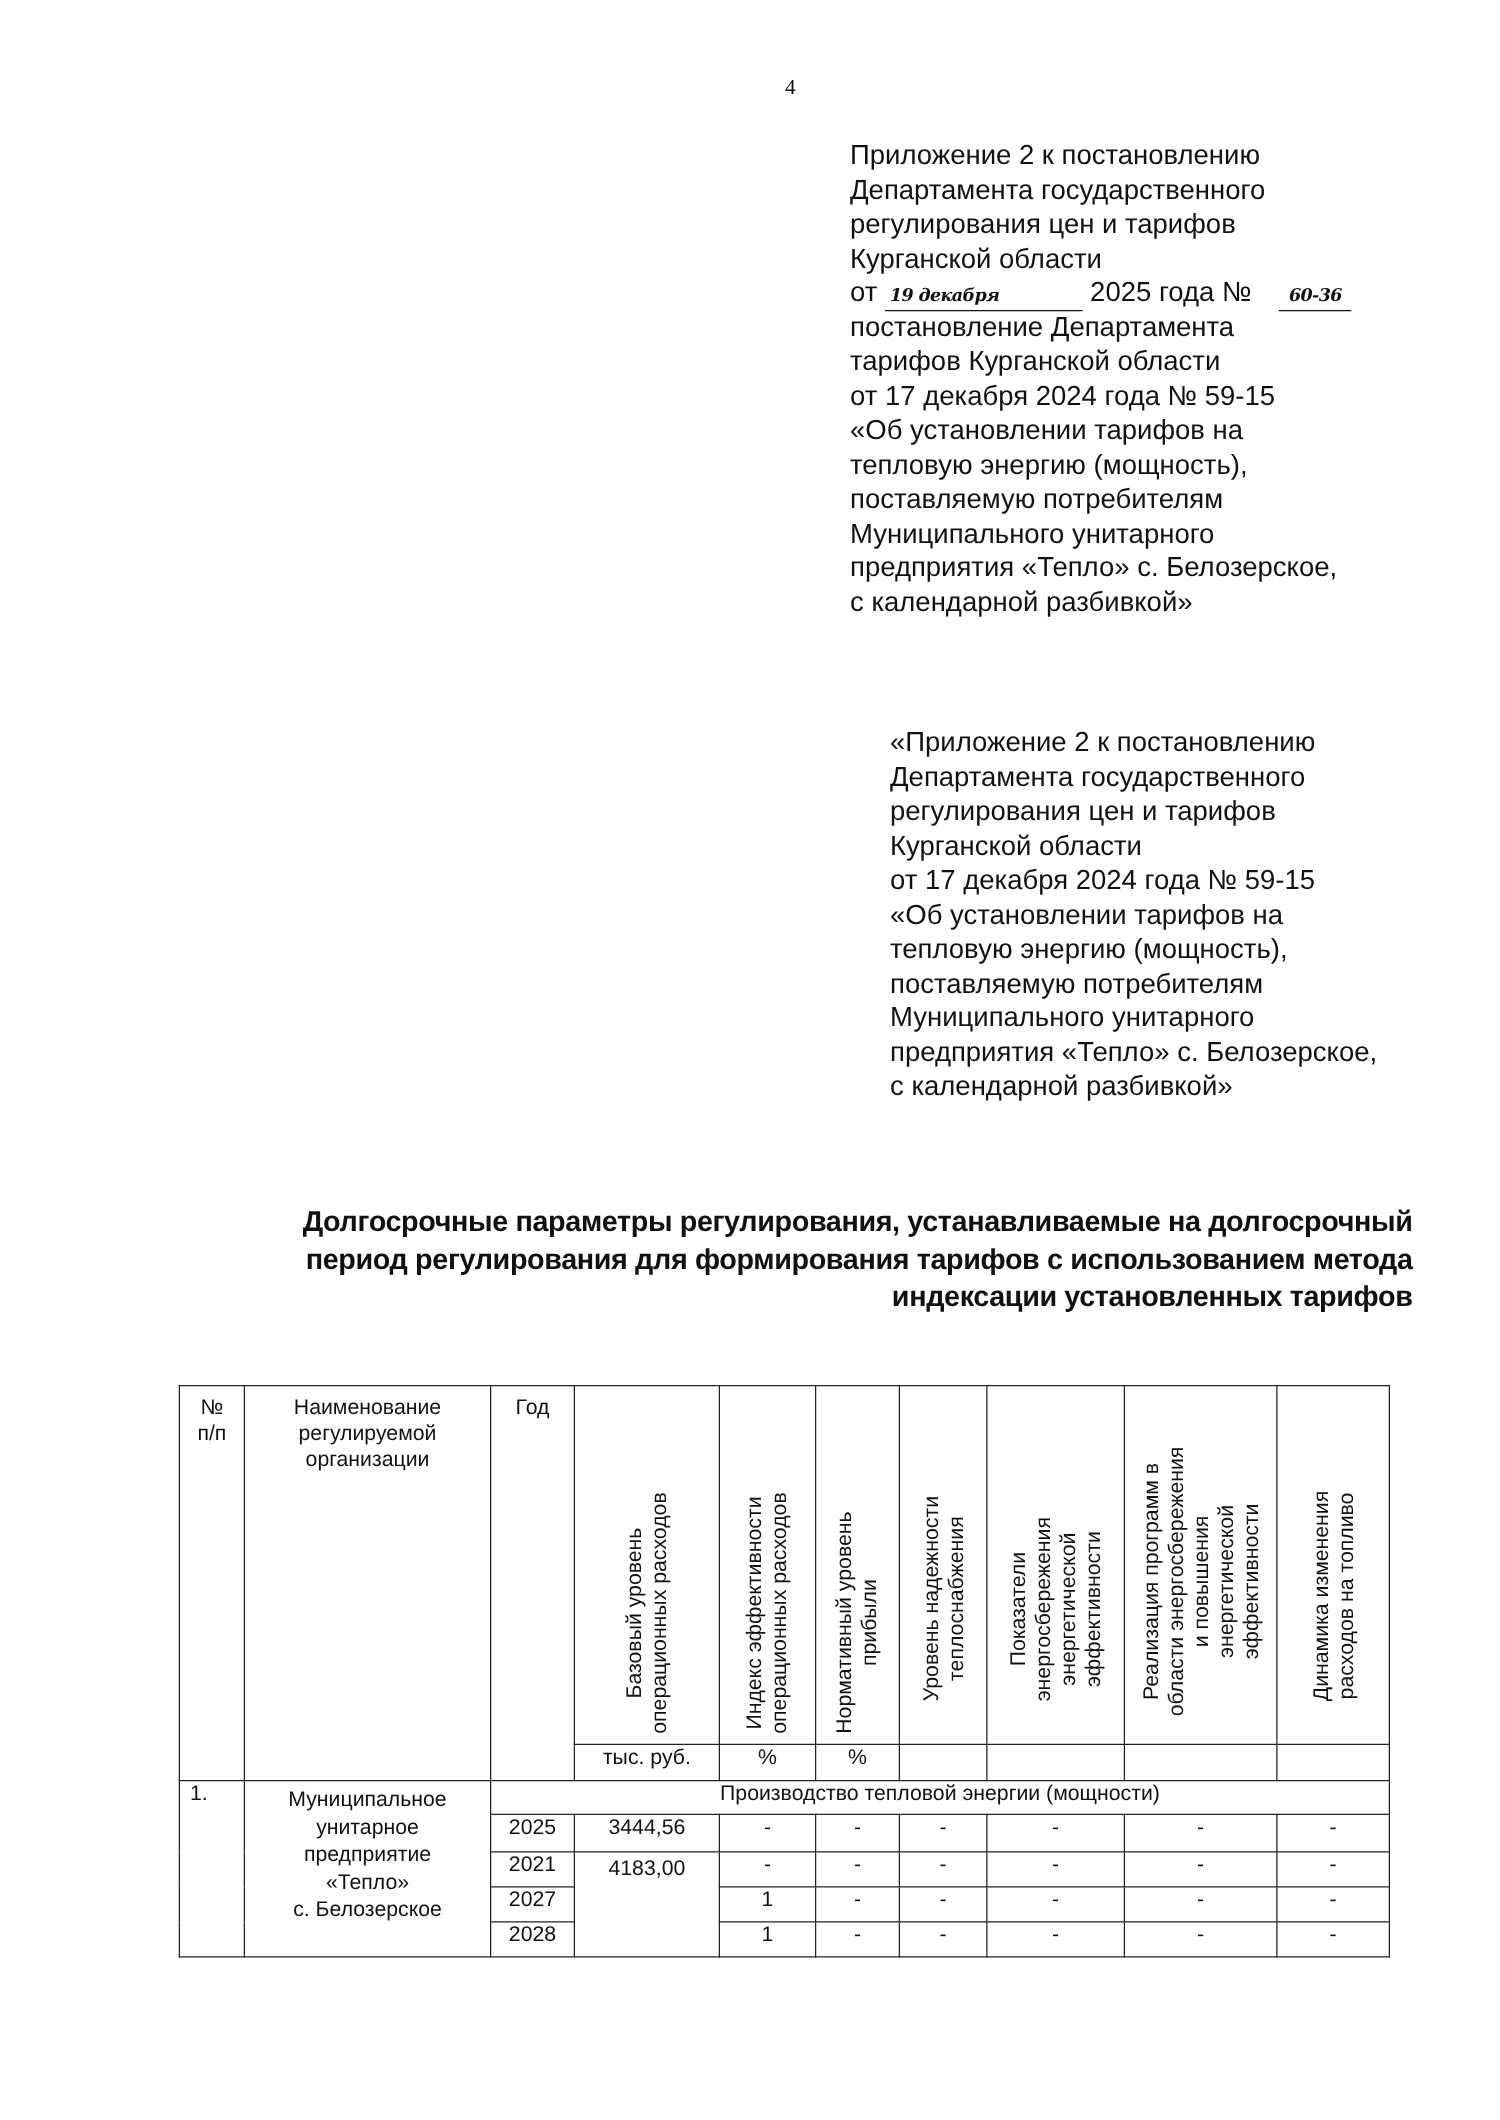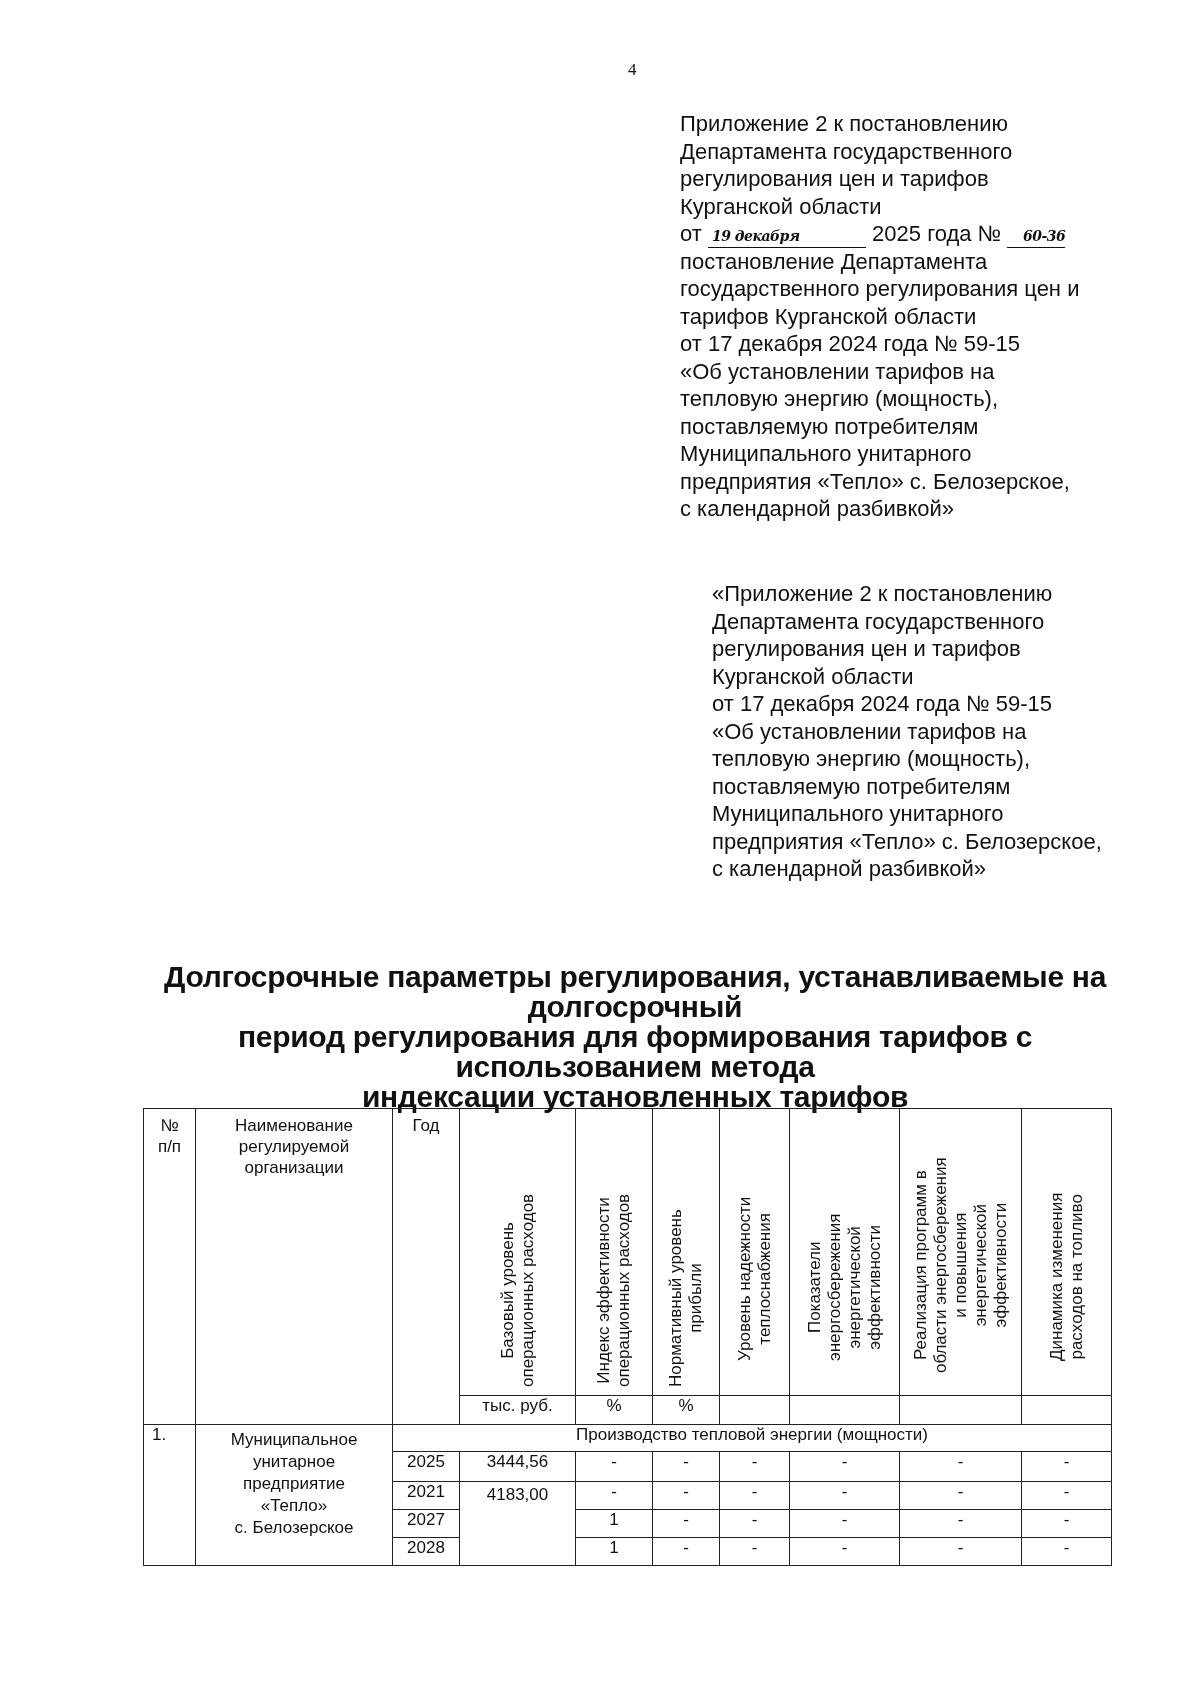--- a/index.html
+++ b/index.html
@@ -17,24 +17,24 @@
     }
     .block div { height: 27.5px; }
     .block1 { top: 110px; }
     .block2 { top: 580px; margin-left: 32px; }
     .hand {
       display: inline-block; font-family: "DejaVu Serif", serif; font-style: italic;
       font-weight: bold; font-size: 14px; border-bottom: 1.5px solid #111; line-height: 22px;
       letter-spacing: -0.5px;
     }
     .hand.date { width: 154px; padding-left: 4px; }
-    .hand.num { width: 58px; text-align: right; }
+    .hand.num { width: 58px; text-align: center; margin-left: 16px; }
     .title {
-      position: absolute; left: 140px; width: 990px; top: 962px; text-align: center;
-      font-weight: bold; font-size: 30px; line-height: 30px;
+      position: absolute; left: 140px; width: 990px; top: 962px; text-align: right;
+      font-weight: bold; font-size: 23px; line-height: 30px;
       font-family: "Liberation Sans", sans-serif; letter-spacing: -0.3px;
     }
     table.params {
       position: absolute; left: 143px; top: 1108px; border-collapse: collapse;
       font-size: 17px; table-layout: fixed;
     }
     table.params td {
       border: 1.3px solid #222; padding: 0; text-align: center; vertical-align: top;
       overflow: hidden;
     }
@@ -59,21 +59,20 @@
   <div>Департамента государственного</div>
   <div>регулирования цен и тарифов</div>
   <div>Курганской области</div>
   <div>
     <span>от</span>
     <span class="hand date">19 декабря</span>
     <span>2025 года №</span>
     <span class="hand num">60-36</span>
   </div>
   <div>постановление Департамента</div>
-  <div>государственного регулирования цен и</div>
   <div>тарифов Курганской области</div>
   <div>от 17 декабря 2024 года № 59-15</div>
   <div>«Об установлении тарифов на</div>
   <div>тепловую энергию (мощность),</div>
   <div>поставляемую потребителям</div>
   <div>Муниципального унитарного</div>
   <div>предприятия «Тепло» с. Белозерское,</div>
   <div>с календарной разбивкой»</div>
 </div>
 

